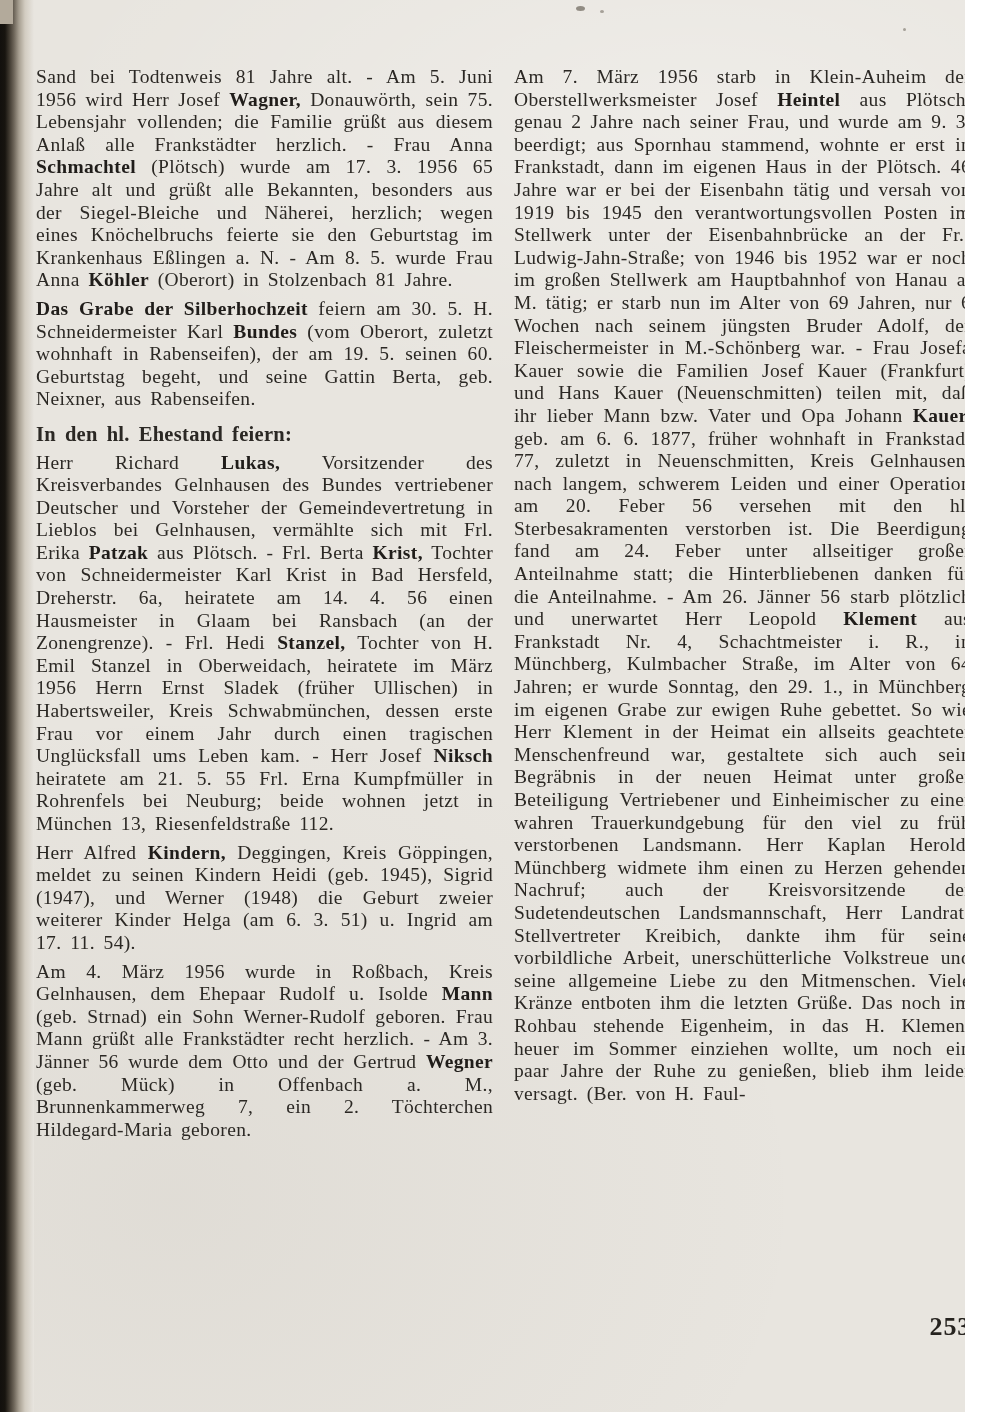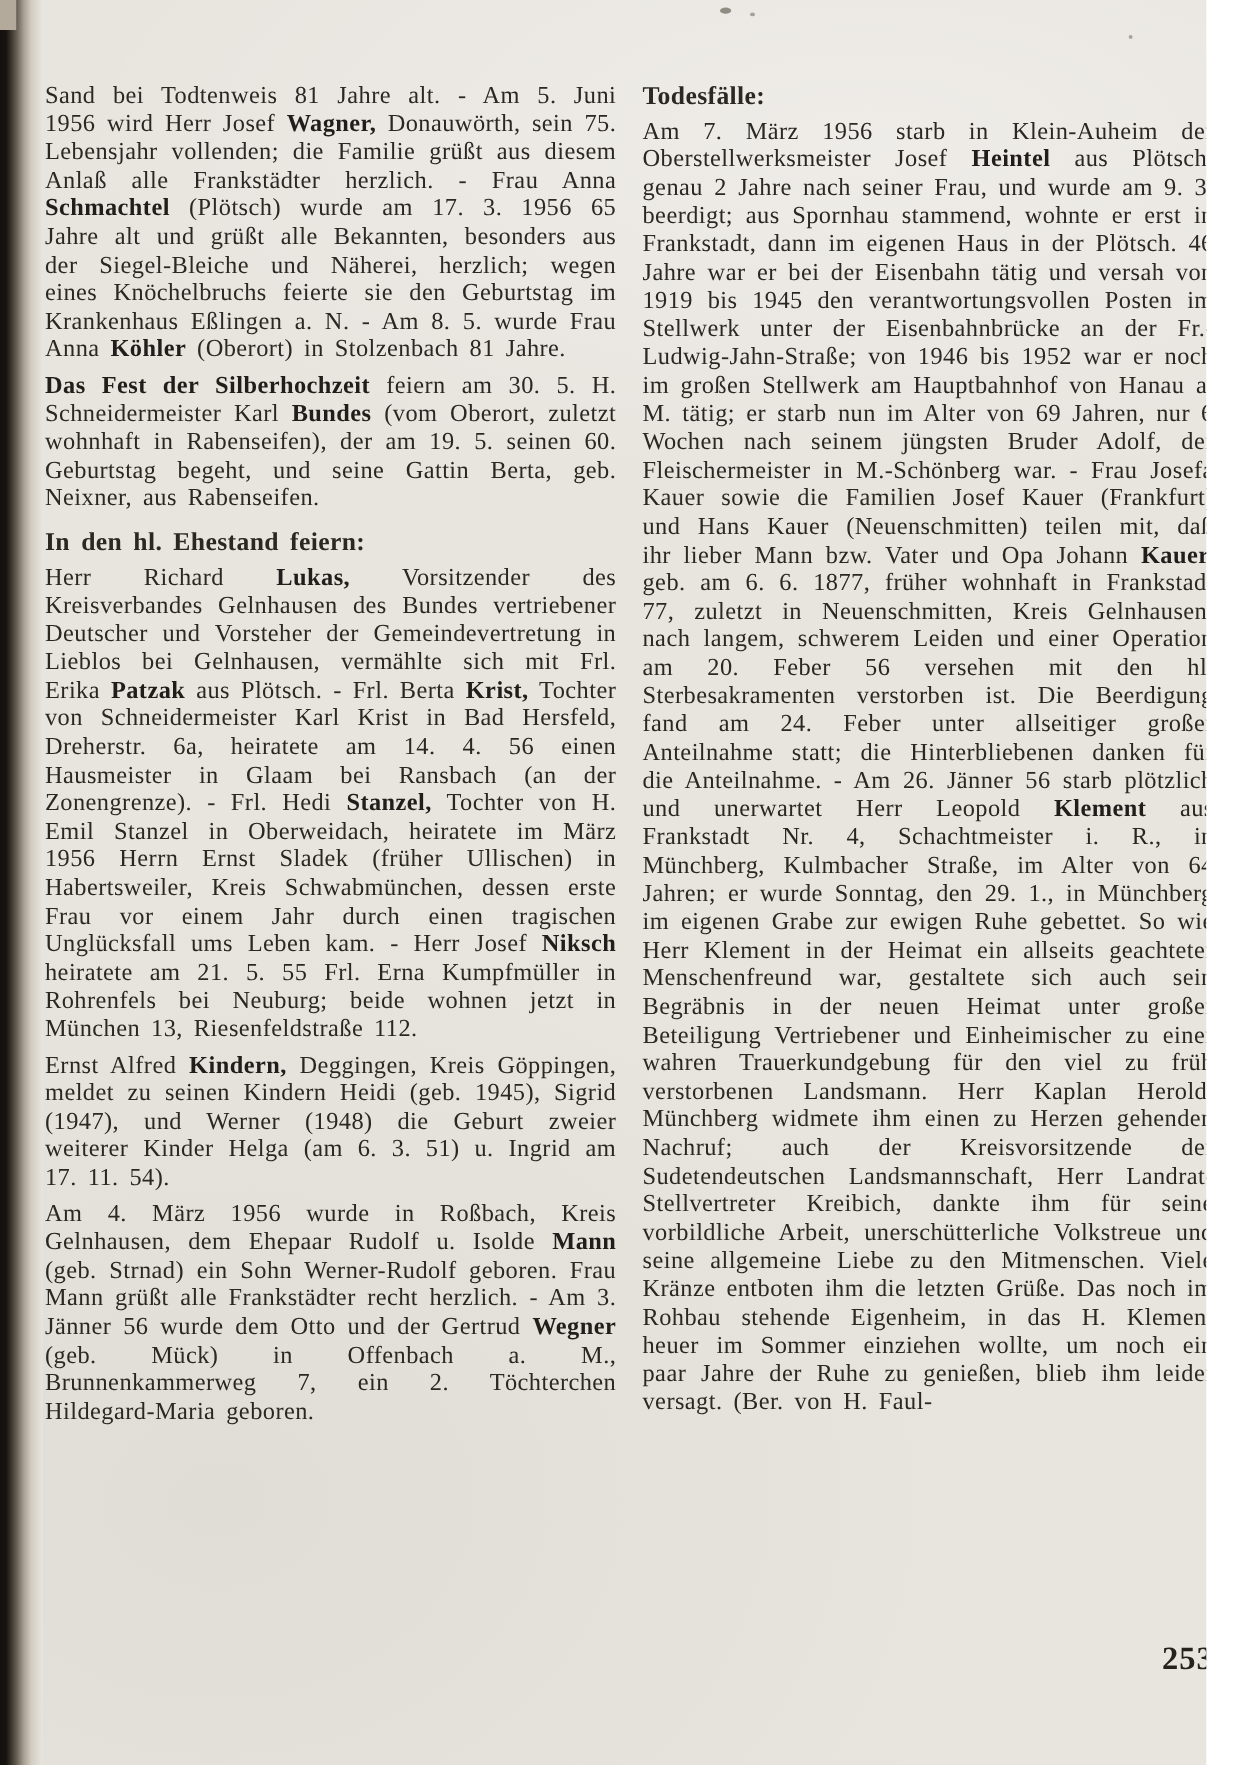--- a/index.html
+++ b/index.html
@@ -59,25 +59,24 @@
 
 <div class="page">
   <div class="binding"></div>
   <div class="binding-notch"></div>
   <div class="speck s1"></div>
   <div class="speck s2"></div>
   <div class="speck s3"></div>
 
   <div class="col col-left" id="col-left">
       <p class="block"><span>Sand bei Todtenweis 81 Jahre alt. - Am 5. Juni 1956 wird Herr Josef </span><span class="b">Wagner,</span><span> Donauwörth, sein 75. Lebensjahr vollenden; die Familie grüßt aus diesem Anlaß alle Frankstädter herzlich. - Frau Anna </span><span class="b">Schmachtel</span><span> (Plötsch) wurde am 17. 3. 1956 65 Jahre alt und grüßt alle Bekannten, besonders aus der Siegel-Bleiche und Näherei, herzlich; wegen eines Knöchelbruchs feierte sie den Geburtstag im Krankenhaus Eßlingen a. N. - Am 8. 5. wurde Frau Anna </span><span class="b">Köhler</span><span> (Oberort) in Stolzenbach 81 Jahre.</span></p>
-      <p class="block"><span class="b">Das Fest der Silberhochzeit</span><span> feiern am 30. 5. H. Schneidermeister Karl </span><span class="b">Bundes</span><span> (vom Oberort, zuletzt wohnhaft in Rabenseifen), der am 19. 5. seinen 60. Geburtstag begeht, und seine Gattin Berta, geb. Neixner, aus Rabenseifen.</span></p>
+      <p class="block"><span class="b">Das Grabe der Silberhochzeit</span><span> feiern am 30. 5. H. Schneidermeister Karl </span><span class="b">Bundes</span><span> (vom Oberort, zuletzt wohnhaft in Rabenseifen), der am 19. 5. seinen 60. Geburtstag begeht, und seine Gattin Berta, geb. Neixner, aus Rabenseifen.</span></p>
       <div class="heading"><span>In den hl. Ehestand feiern:</span></div>
       <p class="block"><span>Herr Richard </span><span class="b">Lukas,</span><span> Vorsitzender des Kreisverbandes Gelnhausen des Bundes vertriebener Deutscher und Vorsteher der Gemeindevertretung in Lieblos bei Gelnhausen, vermählte sich mit Frl. Erika </span><span class="b">Patzak</span><span> aus Plötsch. - Frl. Berta </span><span class="b">Krist,</span><span> Tochter von Schneidermeister Karl Krist in Bad Hersfeld, Dreherstr. 6a, heiratete am 14. 4. 56 einen Hausmeister in Glaam bei Ransbach (an der Zonengrenze). - Frl. Hedi </span><span class="b">Stanzel,</span><span> Tochter von H. Emil Stanzel in Oberweidach, heiratete im März 1956 Herrn Ernst Sladek (früher Ullischen) in Habertsweiler, Kreis Schwabmünchen, dessen erste Frau vor einem Jahr durch einen tragischen Unglücksfall ums Leben kam. - Herr Josef </span><span class="b">Niksch</span><span> heiratete am 21. 5. 55 Frl. Erna Kumpfmüller in Rohrenfels bei Neuburg; beide wohnen jetzt in München 13, Riesenfeldstraße 112.</span></p>
-      <p class="block"><span>Ernst Alfred </span><span class="b">Kindern,</span><span> Deggingen, Kreis Göppingen, meldet zu seinen Kindern Heidi (geb. 1945), Sigrid (1947), und Werner (1948) die Geburt zweier weiterer Kinder Helga (am 6. 3. 51) u. Ingrid am 17. 11. 54).</span></p>
+      <p class="block"><span>Herr Alfred </span><span class="b">Kindern,</span><span> Deggingen, Kreis Göppingen, meldet zu seinen Kindern Heidi (geb. 1945), Sigrid (1947), und Werner (1948) die Geburt zweier weiterer Kinder Helga (am 6. 3. 51) u. Ingrid am 17. 11. 54).</span></p>
       <p class="block"><span>Am 4. März 1956 wurde in Roßbach, Kreis Gelnhausen, dem Ehepaar Rudolf u. Isolde </span><span class="b">Mann</span><span> (geb. Strnad) ein Sohn Werner-Rudolf geboren. Frau Mann grüßt alle Frankstädter recht herzlich. - Am 3. Jänner 56 wurde dem Otto und der Gertrud </span><span class="b">Wegner</span><span> (geb. Mück) in Offenbach a. M., Brunnenkammerweg 7, ein 2. Töchterchen Hildegard-Maria geboren.</span></p>
     </div>
   <div class="col col-right" id="col-right">
-      <div class="heading"><span>Todesfälle:</span></div>
       <p class="block"><span>Am 7. März 1956 starb in Klein-Auheim der Oberstellwerksmeister Josef </span><span class="b">Heintel</span><span> aus Plötsch, genau 2 Jahre nach seiner Frau, und wurde am 9. 3. beerdigt; aus Spornhau stammend, wohnte er erst in Frankstadt, dann im eigenen Haus in der Plötsch. 46 Jahre war er bei der Eisenbahn tätig und versah von 1919 bis 1945 den verantwortungsvollen Posten im Stellwerk unter der Eisenbahnbrücke an der Fr.-Ludwig-Jahn-Straße; von 1946 bis 1952 war er noch im großen Stellwerk am Hauptbahnhof von Hanau a. M. tätig; er starb nun im Alter von 69 Jahren, nur 6 Wochen nach seinem jüngsten Bruder Adolf, der Fleischermeister in M.-Schönberg war. - Frau Josefa Kauer sowie die Familien Josef Kauer (Frankfurt) und Hans Kauer (Neuenschmitten) teilen mit, daß ihr lieber Mann bzw. Vater und Opa Johann </span><span class="b">Kauer,</span><span> geb. am 6. 6. 1877, früher wohnhaft in Frankstadt 77, zuletzt in Neuenschmitten, Kreis Gelnhausen, nach langem, schwerem Leiden und einer Operation am 20. Feber 56 versehen mit den hl. Sterbesakramenten verstorben ist.  Die Beerdigung fand am 24. Feber unter allseitiger großer Anteilnahme statt; die Hinterbliebenen danken für die Anteilnahme. - Am 26. Jänner 56 starb plötzlich und unerwartet Herr Leopold </span><span class="b">Klement</span><span> aus Frankstadt Nr. 4, Schachtmeister i. R., in Münchberg, Kulmbacher Straße, im Alter von 64 Jahren; er wurde Sonntag, den 29. 1., in Münchberg im eigenen Grabe zur ewigen Ruhe gebettet. So wie Herr Klement in der Heimat ein allseits geachteter Menschenfreund war, gestaltete sich auch sein Begräbnis in der neuen Heimat unter großer Beteiligung Vertriebener und Einheimischer zu einer wahren Trauerkundgebung für den viel zu früh verstorbenen Landsmann. Herr Kaplan Herold, Münchberg widmete ihm einen zu Herzen gehenden Nachruf; auch der Kreisvorsitzende der Sudetendeutschen Landsmannschaft, Herr Landrat-Stellvertreter Kreibich, dankte ihm für seine vorbildliche Arbeit, unerschütterliche Volkstreue und seine allgemeine Liebe zu den Mitmenschen. Viele Kränze entboten ihm die letzten Grüße. Das noch im Rohbau stehende Eigenheim, in das H. Klement heuer im Sommer einziehen wollte, um noch ein paar Jahre der Ruhe zu genießen, blieb ihm leider versagt. (Ber. von H. Faul-</span></p>
     </div>
 
   <div class="pagenum">253</div>
 </div>
 
 </body></html>

